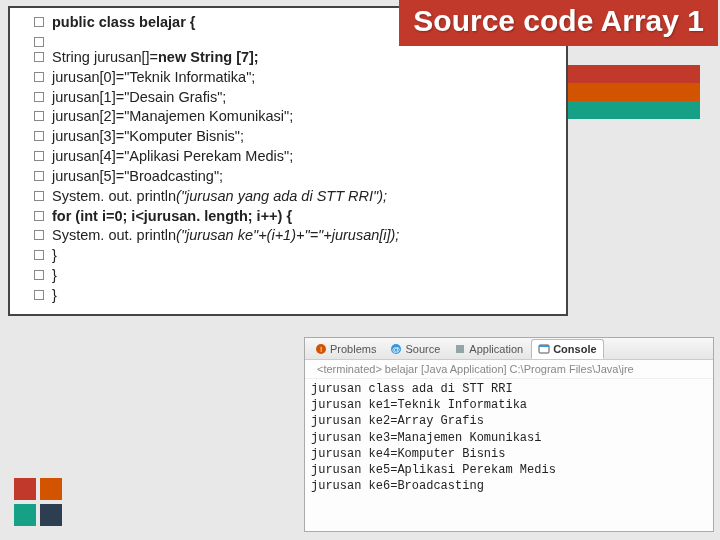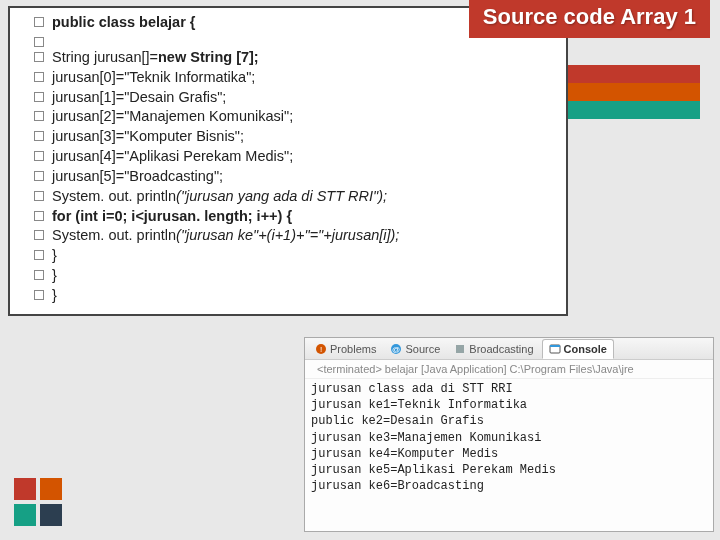--- a/index.html
+++ b/index.html
@@ -16,25 +16,25 @@
     right: 20px;
     top: 65px;
     width: 230px;
   }
   .stripe { height: 18px; }
   .stripe.red { background: #c0392b; }
   .stripe.orange { background: #d35400; }
   .stripe.green { background: #16a085; }
   .title-banner {
     position: absolute;
-    right: 10px;
+    right: 2px;
     top: 0;
     background: #c0392b;
     color: #fff;
-    font-size: 22px;
+    font-size: 30px;
     font-weight: bold;
     padding: 4px 14px 8px 14px;
     z-index: 5;
     text-shadow: 1px 1px 2px rgba(0,0,0,0.3);
   }
   .slide {
     position: absolute;
     left: 8px;
     top: 6px;
     width: 560px;
@@ -221,39 +221,39 @@
           </svg>
       </span>
       <span>Source</span>
     </div>
     <div class="tab">
       <span class="tab-icon">
         <svg viewBox="0 0 12 12">
             <rect x="2" y="2" width="8" height="8" fill="#95a5a6"></rect>
           </svg>
       </span>
-      <span>Broadcasting</span>
+      <span>Application</span>
     </div>
     <div class="tab active">
       <span class="tab-icon">
         <svg viewBox="0 0 12 12">
             <rect x="1" y="2" width="10" height="8" rx="1" fill="#fff" stroke="#555"></rect>
             <rect x="1" y="2" width="10" height="2" fill="#3498db"></rect>
           </svg>
       </span>
       <span>Console</span>
     </div>
   </div>
   <div class="console-header">&lt;terminated&gt; belajar [Java Application] C:\Program Files\Java\jre</div>
   <div class="console-body" id="console-body">
       <div class="console-line">jurusan class ada di STT RRI</div>
       <div class="console-line">jurusan ke1=Teknik Informatika</div>
-      <div class="console-line">public ke2=Desain Grafis</div>
+      <div class="console-line">jurusan ke2=Array Grafis</div>
       <div class="console-line">jurusan ke3=Manajemen Komunikasi</div>
-      <div class="console-line">jurusan ke4=Komputer Medis</div>
+      <div class="console-line">jurusan ke4=Komputer Bisnis</div>
       <div class="console-line">jurusan ke5=Aplikasi Perekam Medis</div>
       <div class="console-line">jurusan ke6=Broadcasting</div>
     </div>
 </div>
 
 <div class="square-logo">
   <div class="sq sq1"></div>
     <div class="sq sq2"></div>
     <div class="sq sq3"></div>
     <div class="sq sq4"></div>

